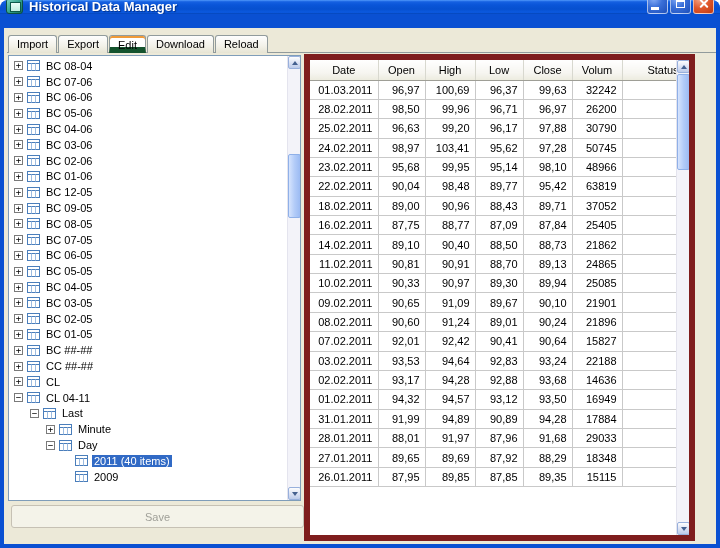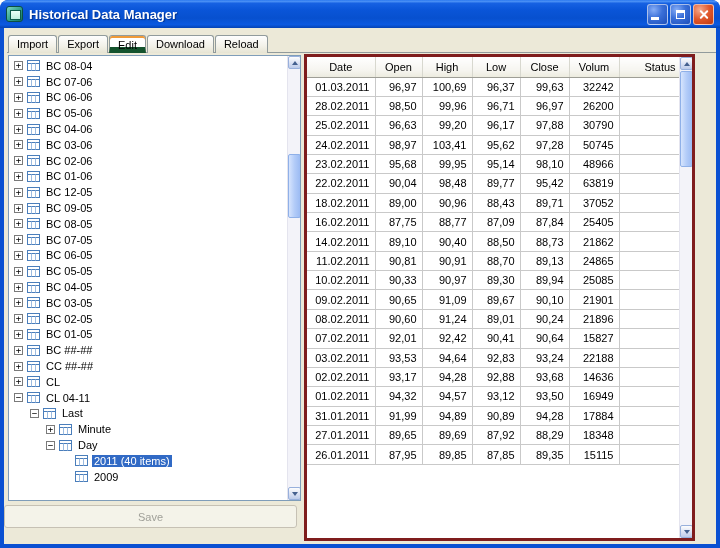--- a/index.html
+++ b/index.html
@@ -1,21 +1,21 @@
 <!DOCTYPE html>
 <html><head>
 <meta charset="utf-8">
 <style>
   *{margin:0;padding:0;box-sizing:border-box}
   body{background:#ffffff;font-family:"Liberation Sans",sans-serif}
   .window{position:relative;width:720px;height:548px;background:#0a50d2;border-radius:8px 8px 0 0;overflow:hidden;font-size:11px}
   
-  .titlebar{position:absolute;top:0;left:0;right:0;height:28px;border-radius:8px 8px 0 0;
+  .titlebar{position:absolute;top:0;left:0;right:0;height:14px;border-radius:8px 8px 0 0;
     background:linear-gradient(180deg,#2a78ef 0%,#4a90f5 5%,#1661e2 12%,#0a55d8 35%,#0750cf 65%,#0b59e0 88%,#0443b4 100%);
-    display:flex;align-items:center;padding:0 6px}
+    display:flex;align-items:flex-end;padding:0 6px}
   .appicon{width:17px;height:16px;border-radius:3px;flex:0 0 17px;
     background:linear-gradient(135deg,#7fd6c2 0%,#2fa08a 55%,#16725f 100%);
     border:1px solid #0d4f42;position:relative}
   .appicon::after{content:"";position:absolute;left:3px;top:3px;width:9px;height:8px;
     background:linear-gradient(180deg,#eafff8,#bfeede);border:1px solid #0d5a4a}
   .title{color:#fff;font-weight:bold;font-size:13px;margin-left:6px;flex:1;
     text-shadow:1px 1px 1px #00318c;white-space:nowrap;overflow:hidden}
   .winbtns{display:flex;gap:2px}
   .wbtn{width:21px;height:21px;border:1px solid rgba(255,255,255,.6);border-radius:3px;
     display:flex;align-items:center;justify-content:center;cursor:default}
@@ -56,26 +56,26 @@
   .sb-btn.up{top:0}
   .sb-btn.down{bottom:0}
   .arr{width:0;height:0;border-left:3px solid transparent;border-right:3px solid transparent}
   .arr.a-up{border-bottom:4px solid #44608f}
   .arr.a-down{border-top:4px solid #44608f}
   .sb-thumb{position:absolute;left:0;width:13px;border:1px solid #8fb0e8;border-radius:2px;
     background:linear-gradient(90deg,#d6e4fd,#b3ccf8 50%,#9cbbf3)}
   .tree-scroll .sb-thumb{top:98px;height:64px}
   .grid-scroll .sb-thumb{top:14px;height:96px}
   
-  .save{position:absolute;left:0;top:477px;width:293px;height:23px;background:#f4f3e9;
+  .save{position:absolute;left:7px;top:477px;width:293px;height:23px;background:#f4f3e9;
     border:1px solid #c6c1b4;border-radius:3px;color:#a0a099;font-size:11px;
     font-family:"Liberation Sans",sans-serif}
   
   .grid-pane{position:absolute;left:300px;top:26px;width:391px;height:487px;background:#fff;
-    border:3px solid #7f1d1d;overflow:hidden}
+    border:6px solid #7f1d1d;overflow:hidden}
   table.grid{border-collapse:collapse;table-layout:fixed;width:394px}
   table.grid th{height:20px;font-weight:normal;font-size:11px;text-align:center;color:#000;
     background:linear-gradient(180deg,#ffffff,#f6f5f0 65%,#ecebdf);
     border-right:1px solid #d8d8cf;border-bottom:1px solid #9e9e96;overflow:hidden;white-space:nowrap}
   table.grid td{height:19.37px;border:1px solid #c9c9c9;padding:0 5px;font-size:11px;color:#000;
     text-align:right;overflow:hidden;white-space:nowrap}
   table.grid tr td:first-child{border-left:none}
   table.grid tr td:last-child{border-right:none}
 </style>
 </head>
@@ -626,20 +626,29 @@
             <tr>
               <td>31.01.2011</td>
               <td>91,99</td>
               <td>94,89</td>
               <td>90,89</td>
               <td>94,28</td>
               <td>17884</td>
               <td></td>
             </tr>
             <tr>
+              <td>28.01.2011</td>
+              <td>88,01</td>
+              <td>91,97</td>
+              <td>87,96</td>
+              <td>91,68</td>
+              <td>29033</td>
+              <td></td>
+            </tr>
+            <tr>
               <td>27.01.2011</td>
               <td>89,65</td>
               <td>89,69</td>
               <td>87,92</td>
               <td>88,29</td>
               <td>18348</td>
               <td></td>
             </tr>
             <tr>
               <td>26.01.2011</td>

